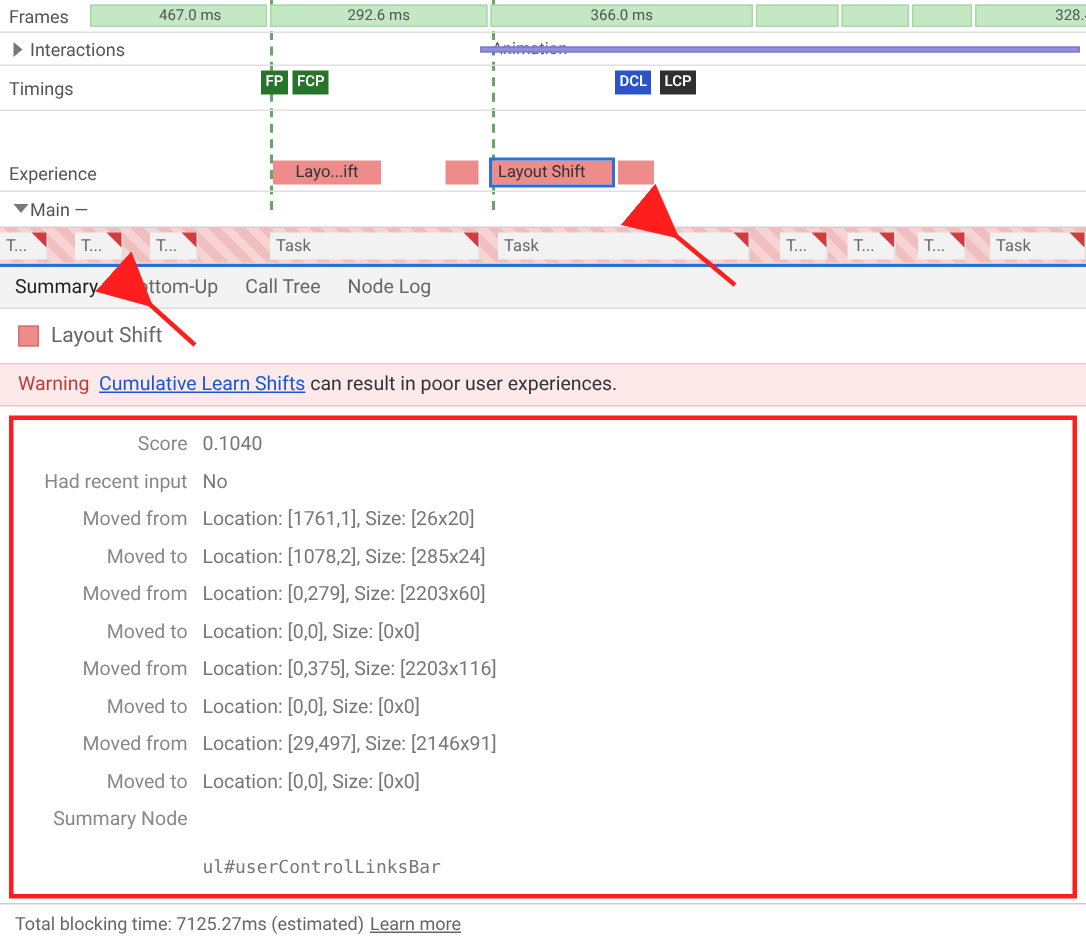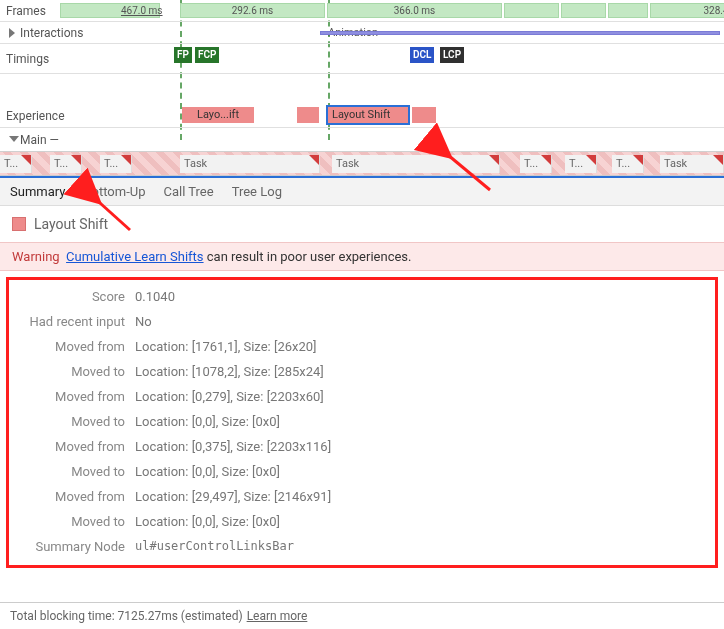--- a/index.html
+++ b/index.html
@@ -189,21 +189,21 @@
   }
   .detail-row {
     display: flex;
     gap: 10px;
     padding: 5px 0;
     font-size: 13px;
     color: #888;
   }
   .detail-row .label { width: 110px; flex: 0 0 110px; text-align: right; }
   .detail-row .value { color: #777; }
-  .mono { font-family: Menlo, Consolas, monospace; color:#666; font-size:12px; }
+  .mono { font-family: Menlo, Consolas, monospace; color:#666; font-size:12px;margin-top:32px; }
 
   
   .footer {
     position: absolute;
     left: 0; right: 0; bottom: 0;
     border-top: 1px solid #ccc;
     padding: 6px 10px;
     font-size: 12px;
     color: #666;
     display: flex;
@@ -239,21 +239,21 @@
 </head>
 <body>
 
 <div class="timeline-area">
   <div class="vline" style="left:180px"></div>
   <div class="vline" style="left:328px"></div>
 
   <div class="track-row">
     <div class="track-label">Frames</div>
     <div class="track-content">
-      <div class="frame-seg" style="left:-60px; width:100px; padding-left:60px;text-decoration:underline;">467.0 ms</div>
+      <div class="frame-seg" style="left:-60px; width:118px; padding-left:45px;">467.0 ms</div>
       <div class="frame-seg" style="left:60px; width:145px; text-align:center">292.6 ms</div>
       <div class="frame-seg" style="left:207px; width:175px; text-align:center">366.0 ms</div>
       <div class="frame-seg" style="left:384px; width:55px;"></div>
       <div class="frame-seg" style="left:441px; width:45px;"></div>
       <div class="frame-seg" style="left:488px; width:40px;"></div>
       <div class="frame-seg" style="left:530px; width:100px; text-align:right; padding-right:4px;">328.4 ms</div>
     </div>
   </div>
 
   <div class="track-row">
@@ -307,21 +307,21 @@
     <div class="task" style="left:565px;width:32px">T...</div>
     <div class="task" style="left:612px;width:32px">T...</div>
     <div class="task" style="left:660px;width:64px;">Task</div>
   </div>
 </div>
 
 <div class="tabs">
   <div class="tab active">Summary</div>
   <div class="tab">Bottom-Up</div>
   <div class="tab">Call Tree</div>
-  <div class="tab">Tree Log</div>
+  <div class="tab">Node Log</div>
 </div>
 
 <div class="section-title">
   <span class="sq"></span>
   <span>Layout Shift</span>
 </div>
 
 <div class="warning-bar">
   <span class="warn">Warning</span>
   &nbsp;<a>Cumulative Learn Shifts</a><span> can result in poor user experiences.</span>

